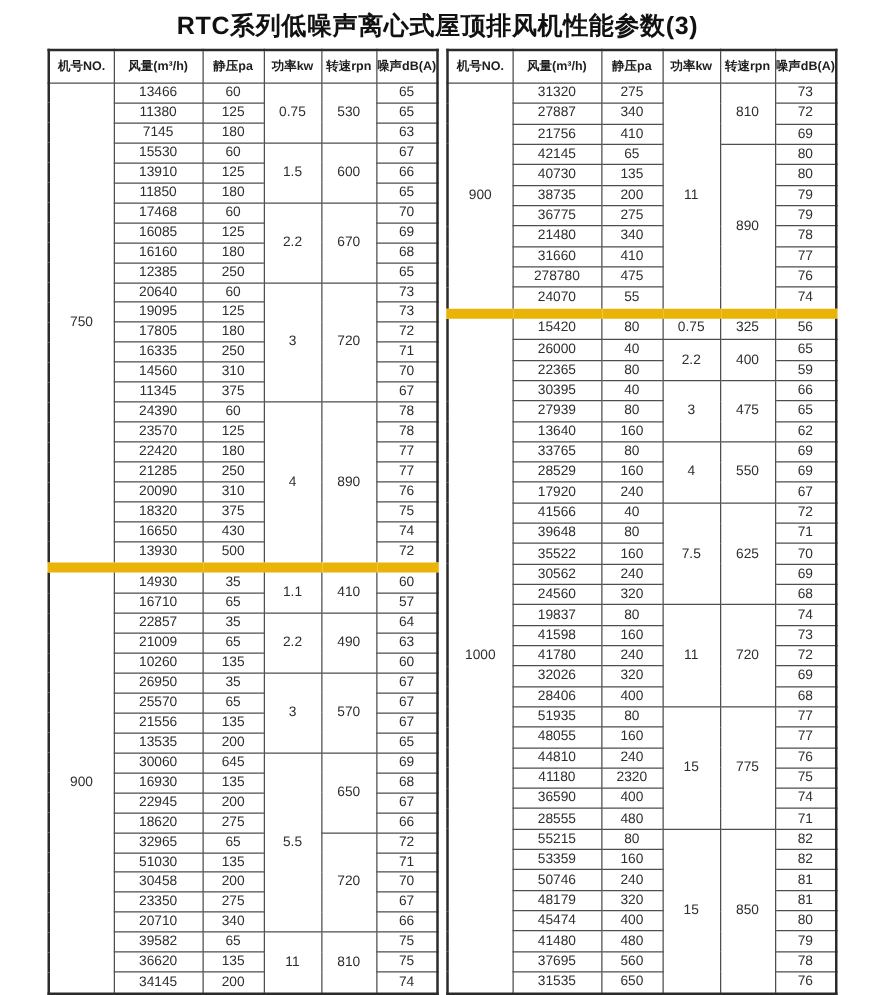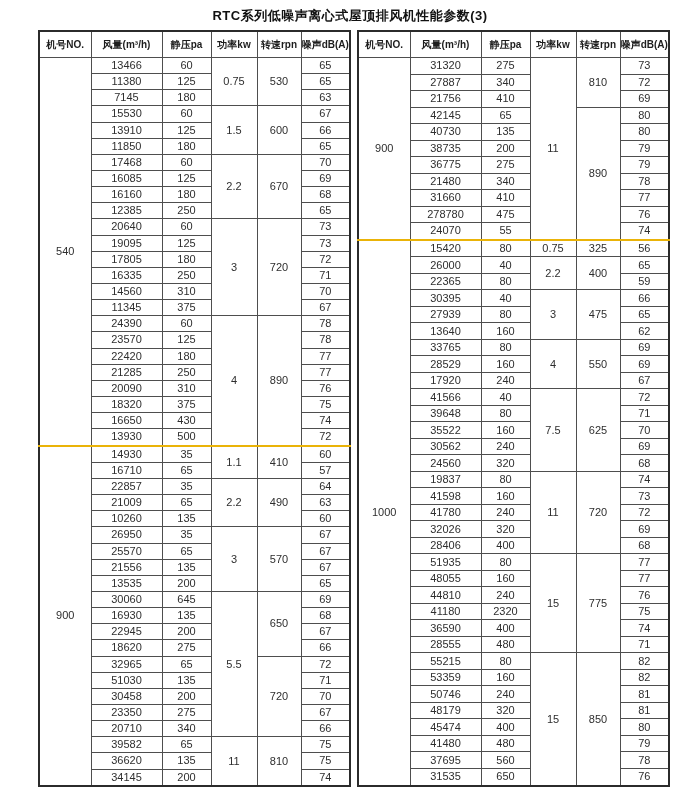--- a/index.html
+++ b/index.html
@@ -2,38 +2,38 @@
 <html><head>
 <meta charset="utf-8">
 <style>
   html,body{margin:0;padding:0;}
   body{
     width:700px;height:796px;background:#ffffff;
     font-family:"Liberation Sans","DejaVu Sans",sans-serif;color:#222;
     position:relative;overflow:hidden;
   }
   .title{
-    text-align:center;font-weight:bold;font-size:13px;
+    text-align:center;font-weight:bold;font-size:20px;
     padding-top:7px;letter-spacing:.5px;color:#111;
   }
   .tables{display:flex;gap:6px;margin:5px 34px 0 38px;}
   table.spec{
     border-collapse:collapse;table-layout:fixed;
     width:311px;height:757px;border:2px solid #2b2b2b;
   }
   table.spec th, table.spec td{
     border:1px solid #4e4e4e;text-align:center;vertical-align:middle;
     padding:0;font-size:11px;line-height:1;color:#2e2e2e;
     white-space:nowrap;overflow:hidden;
   }
   table.spec th{
     font-size:10px;font-weight:bold;height:25px;color:#1d1d1d;
   }
   table.spec td.model{font-size:11px;}
-  tr.group-start td{border-top:2px solid #eab308;}
+  tr.group-start td{border-top:8px solid #eab308;}
   thead tr th{border-bottom:1.5px solid #2b2b2b;}
 </style>
 </head>
 <body>
 
 <div class="title">RTC系列低噪声离心式屋顶排风机性能参数(3)</div>
 
 <div class="tables">
   <div id="left-table-mount">
       <table class="spec">
@@ -50,21 +50,21 @@
             <th>机号NO.</th>
             <th>风量(m³/h)</th>
             <th>静压pa</th>
             <th>功率kw</th>
             <th>转速rpn</th>
             <th>噪声dB(A)</th>
           </tr>
         </thead>
         <tbody>
           <tr>
-            <td rowspan="24" class="model">540</td>
+            <td rowspan="24" class="model">750</td>
             <td>13466</td>
             <td>60</td>
             <td rowspan="3">0.75</td>
             <td rowspan="3">530</td>
             <td>65</td>
           </tr>
           <tr>
             <td>11380</td>
             <td>125</td>
             <td>65</td>

